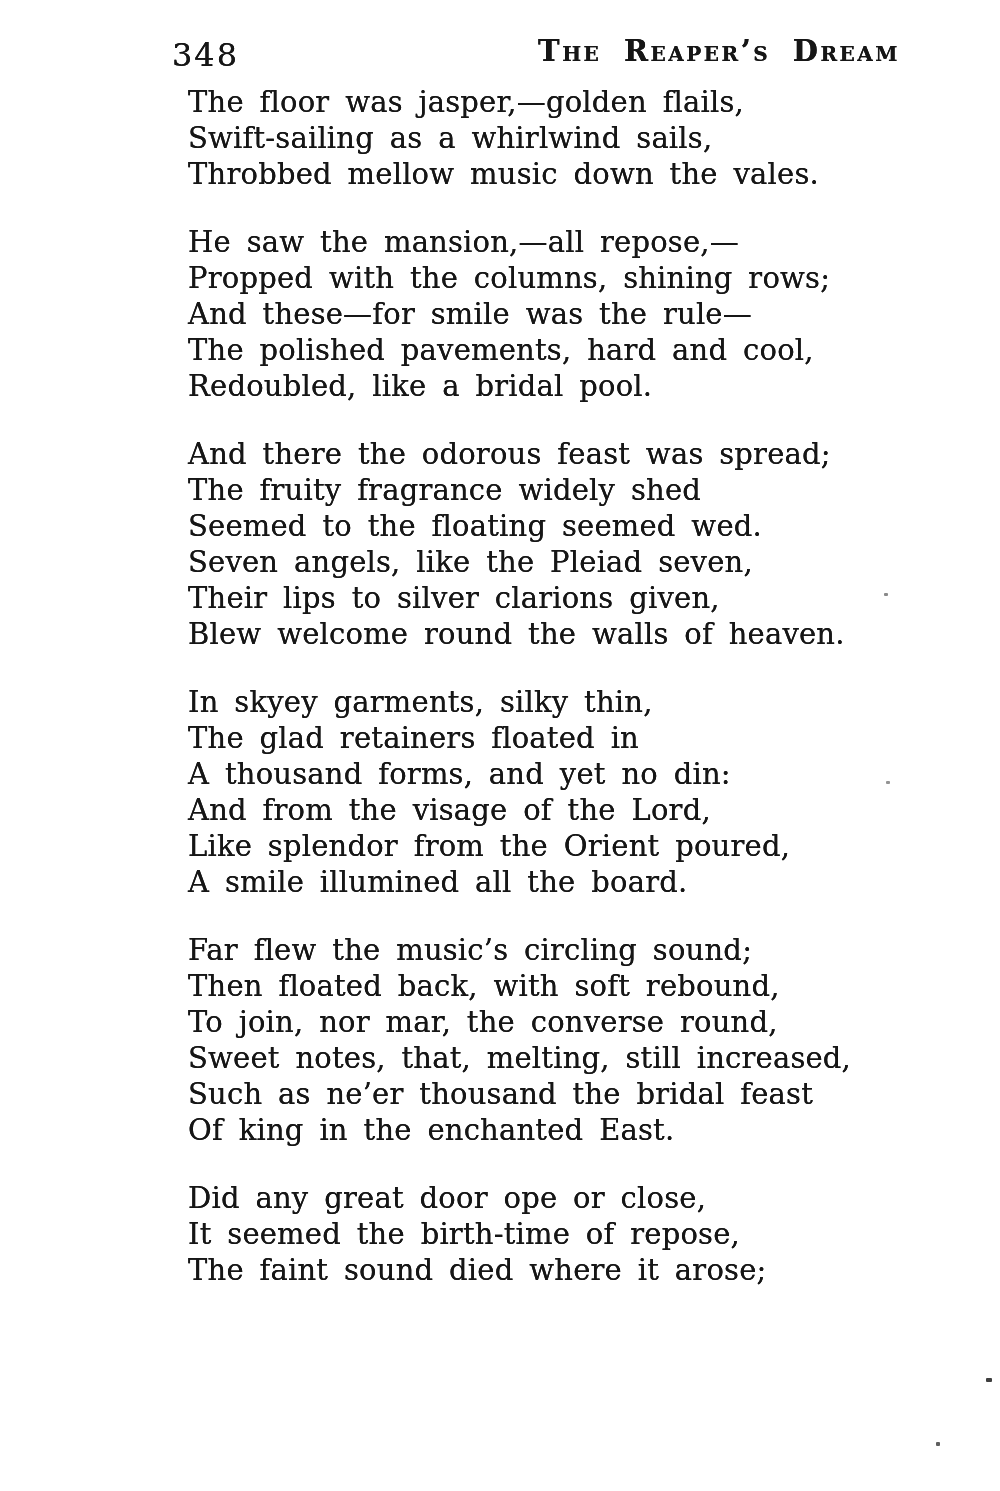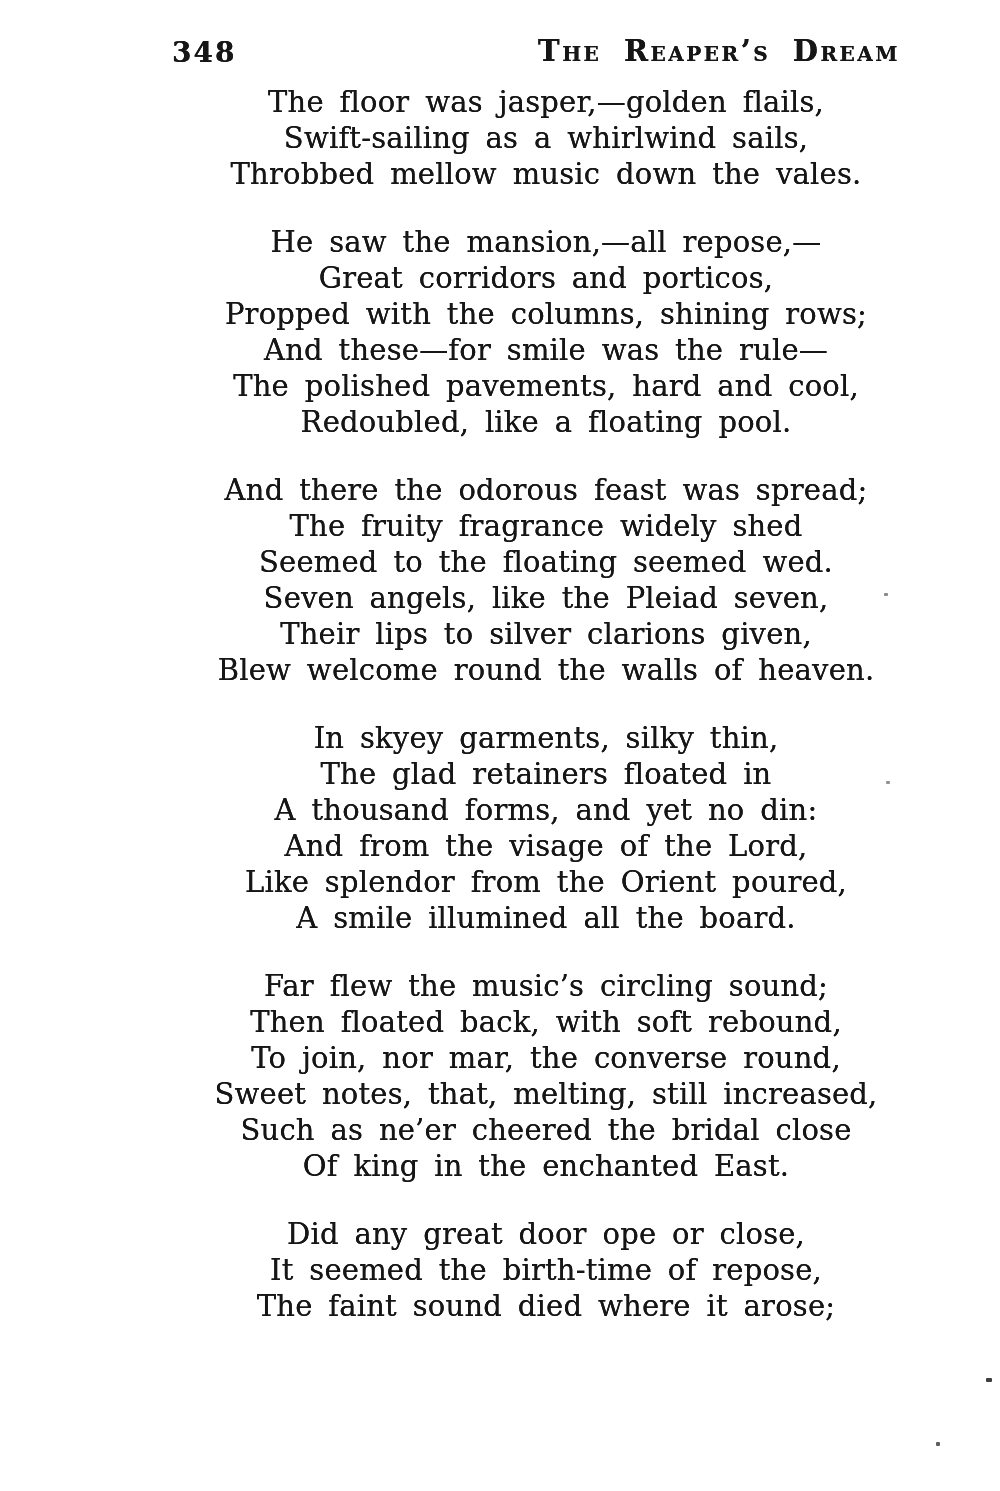--- a/index.html
+++ b/index.html
@@ -23,22 +23,22 @@
     position: absolute;
     top: 34px;
     left: 172px;
     width: 728px;
     height: 40px;
   }
   .page-number {
     position: absolute;
     left: 0;
     top: 2px;
-    font-size: 28px;
-    font-weight: bold;
+    font-size: 32px;
+    font-weight: normal;
     letter-spacing: 2px;
     text-shadow: 0 0 0.5px currentColor;
     text-align: center;
   }
   .running-title {
     position: absolute;
     left: 0;
     right: 0;
     top: 0;
     text-align: right;
@@ -47,23 +47,22 @@
     font-variant: small-caps;
     letter-spacing: 2.5px;
     word-spacing: 10px;
     text-shadow: 0 0 0.5px currentColor;
   }
 
   
   .poem {
     position: absolute;
     top: 84px;
-    left: 176px;
+    left: 188px;
     width: 740px;
-    text-align: center;
   }
   .stanza {
     margin: 0 0 32px 0;
   }
   .line {
     font-size: 29px;
     line-height: 36px;
     white-space: nowrap;
     word-spacing: 0.22em;
     letter-spacing: 0.2px;
@@ -92,25 +91,24 @@
   </div>
 
   <div class="poem">
       <div class="stanza">
         <div class="line">The floor was jasper,—golden flails,</div>
         <div class="line">Swift-sailing as a whirlwind sails,</div>
         <div class="line">Throbbed mellow music down the vales.</div>
       </div>
       <div class="stanza">
         <div class="line">He saw the mansion,—all repose,—</div>
-        <div class="line">Great corridors and porticos,</div>
         <div class="line">Propped with the columns, shining rows;</div>
         <div class="line">And these—for smile was the rule—</div>
         <div class="line">The polished pavements, hard and cool,</div>
-        <div class="line">Redoubled, like a floating pool.</div>
+        <div class="line">Redoubled, like a bridal pool.</div>
       </div>
       <div class="stanza">
         <div class="line">And there the odorous feast was spread;</div>
         <div class="line">The fruity fragrance widely shed</div>
         <div class="line">Seemed to the floating seemed wed.</div>
         <div class="line">Seven angels, like the Pleiad seven,</div>
         <div class="line">Their lips to silver clarions given,</div>
         <div class="line">Blew welcome round the walls of heaven.</div>
       </div>
       <div class="stanza">
@@ -119,21 +117,21 @@
         <div class="line">A thousand forms, and yet no din:</div>
         <div class="line">And from the visage of the Lord,</div>
         <div class="line">Like splendor from the Orient poured,</div>
         <div class="line">A smile illumined all the board.</div>
       </div>
       <div class="stanza">
         <div class="line">Far flew the music’s circling sound;</div>
         <div class="line">Then floated back, with soft rebound,</div>
         <div class="line">To join, nor mar, the converse round,</div>
         <div class="line">Sweet notes, that, melting, still increased,</div>
-        <div class="line">Such as ne’er cheered the bridal close</div>
+        <div class="line">Such as ne’er thousand the bridal feast</div>
         <div class="line">Of king in the enchanted East.</div>
       </div>
       <div class="stanza">
         <div class="line">Did any great door ope or close,</div>
         <div class="line">It seemed the birth-time of repose,</div>
         <div class="line">The faint sound died where it arose;</div>
       </div>
     </div>
 
   <div class="speck speck-1"></div>

